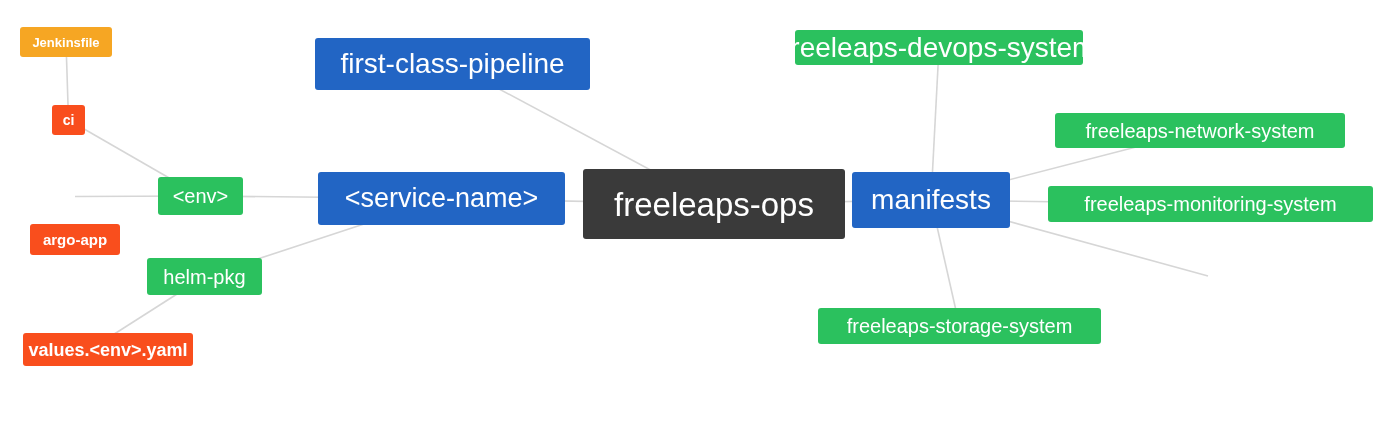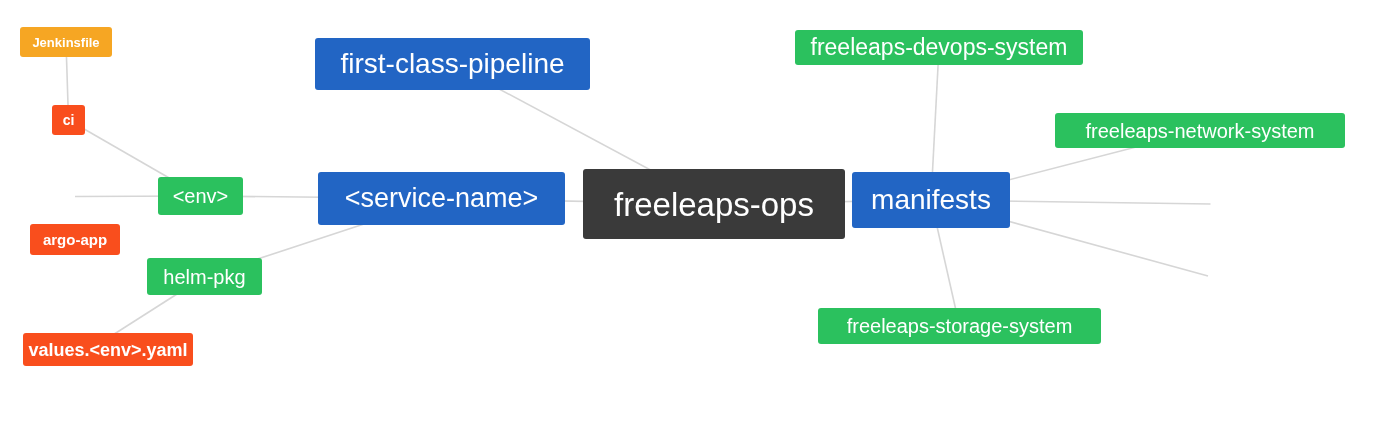--- a/index.html
+++ b/index.html
@@ -81,21 +81,22 @@
   <div class="node n-red w-bold" style="left:23px; top:333px; width:170px; height:33px; font-size:18px;">values.&lt;env&gt;.yaml</div>
 
   <div class="node n-blue" style="left:315px; top:38px; width:275px; height:52px; font-size:28px;">first-class-pipeline</div>
 
   <div class="node n-dark" style="left:583px; top:169px; width:262px; height:70px; font-size:33px;">freeleaps-ops</div>
 
   <div class="node n-blue" style="left:318px; top:172px; width:247px; height:53px; font-size:27px;">&lt;service-name&gt;</div>
 
   <div class="node n-blue" style="left:852px; top:172px; width:158px; height:56px; font-size:28px;">manifests</div>
 
-  <div class="node n-green" style="left:795px; top:30px; width:288px; height:35px; font-size:23px;">freeleaps-devops-system</div>
+  <div class="node n-green" style="left:795px; top:30px; width:288px; height:35px; font-size:28px;">freeleaps-devops-system</div>
 
   <div class="node n-green" style="left:1055px; top:113px; width:290px; height:35px; font-size:20px;">freeleaps-network-system</div>
 
+  <div class="node n-green" style="left:1048px; top:186px; width:325px; height:36px; font-size:20px;">freeleaps-monitoring-system</div>
 
 
   <div class="node n-green" style="left:818px; top:308px; width:283px; height:36px; font-size:20px;">freeleaps-storage-system</div>
 
 </div>
 
 </body></html>

